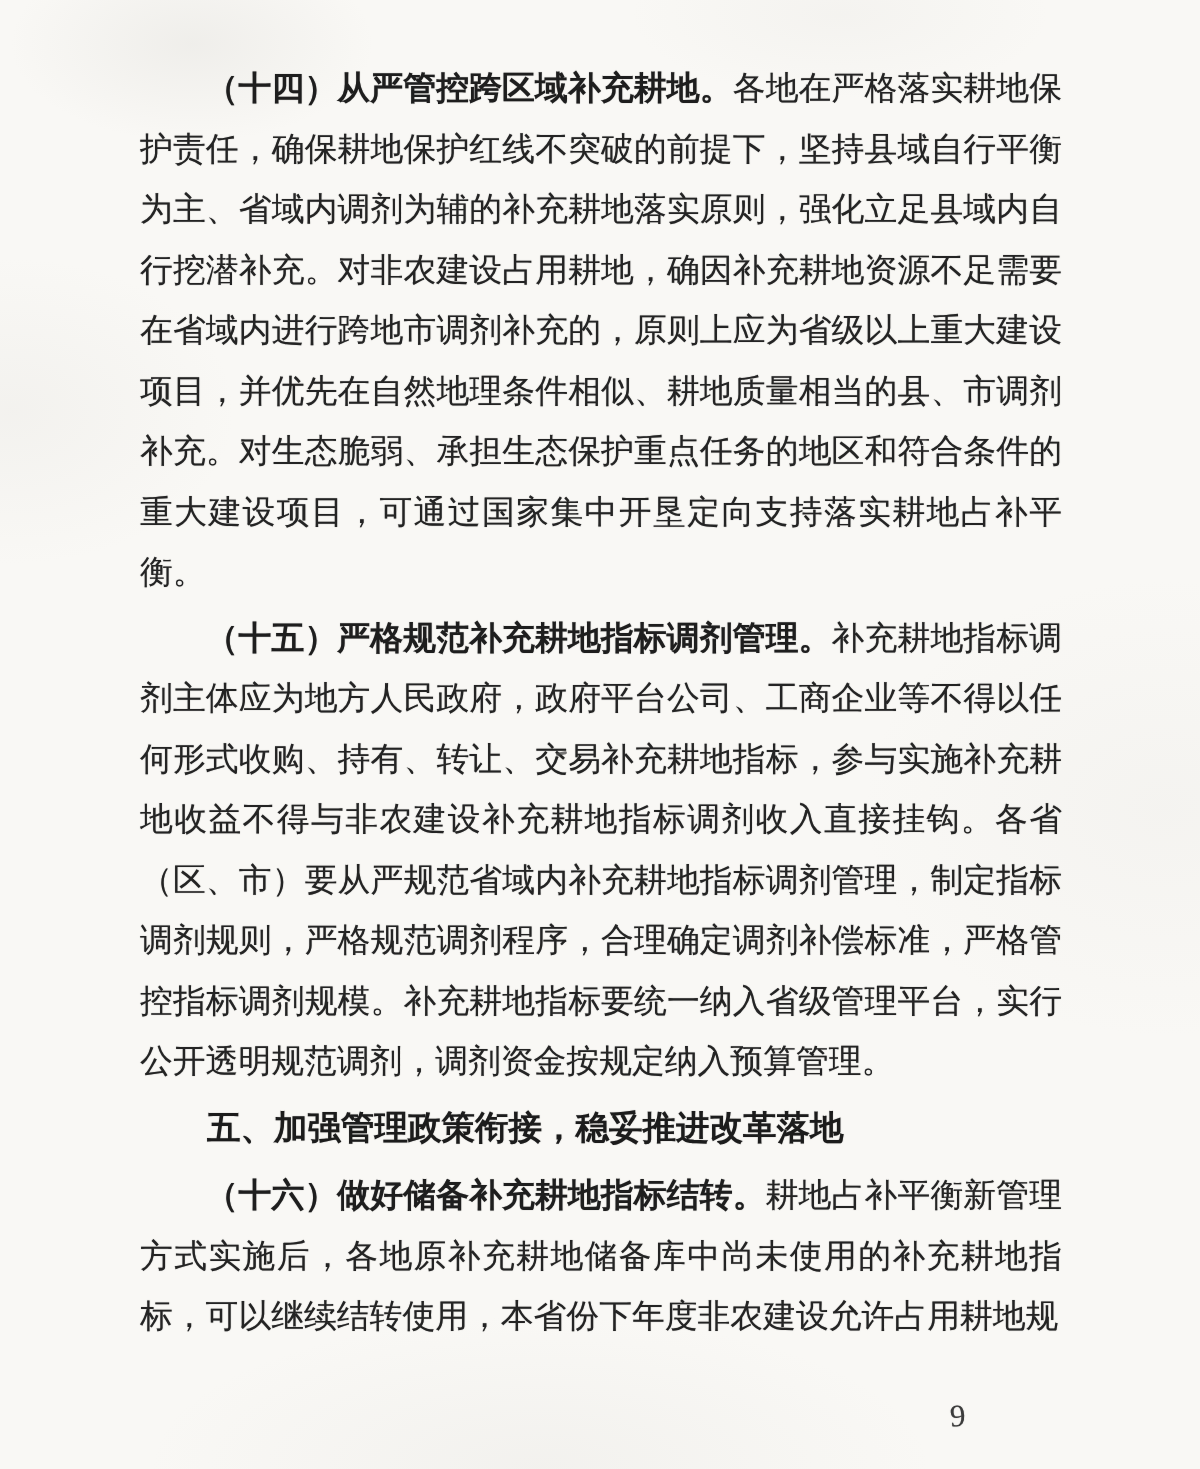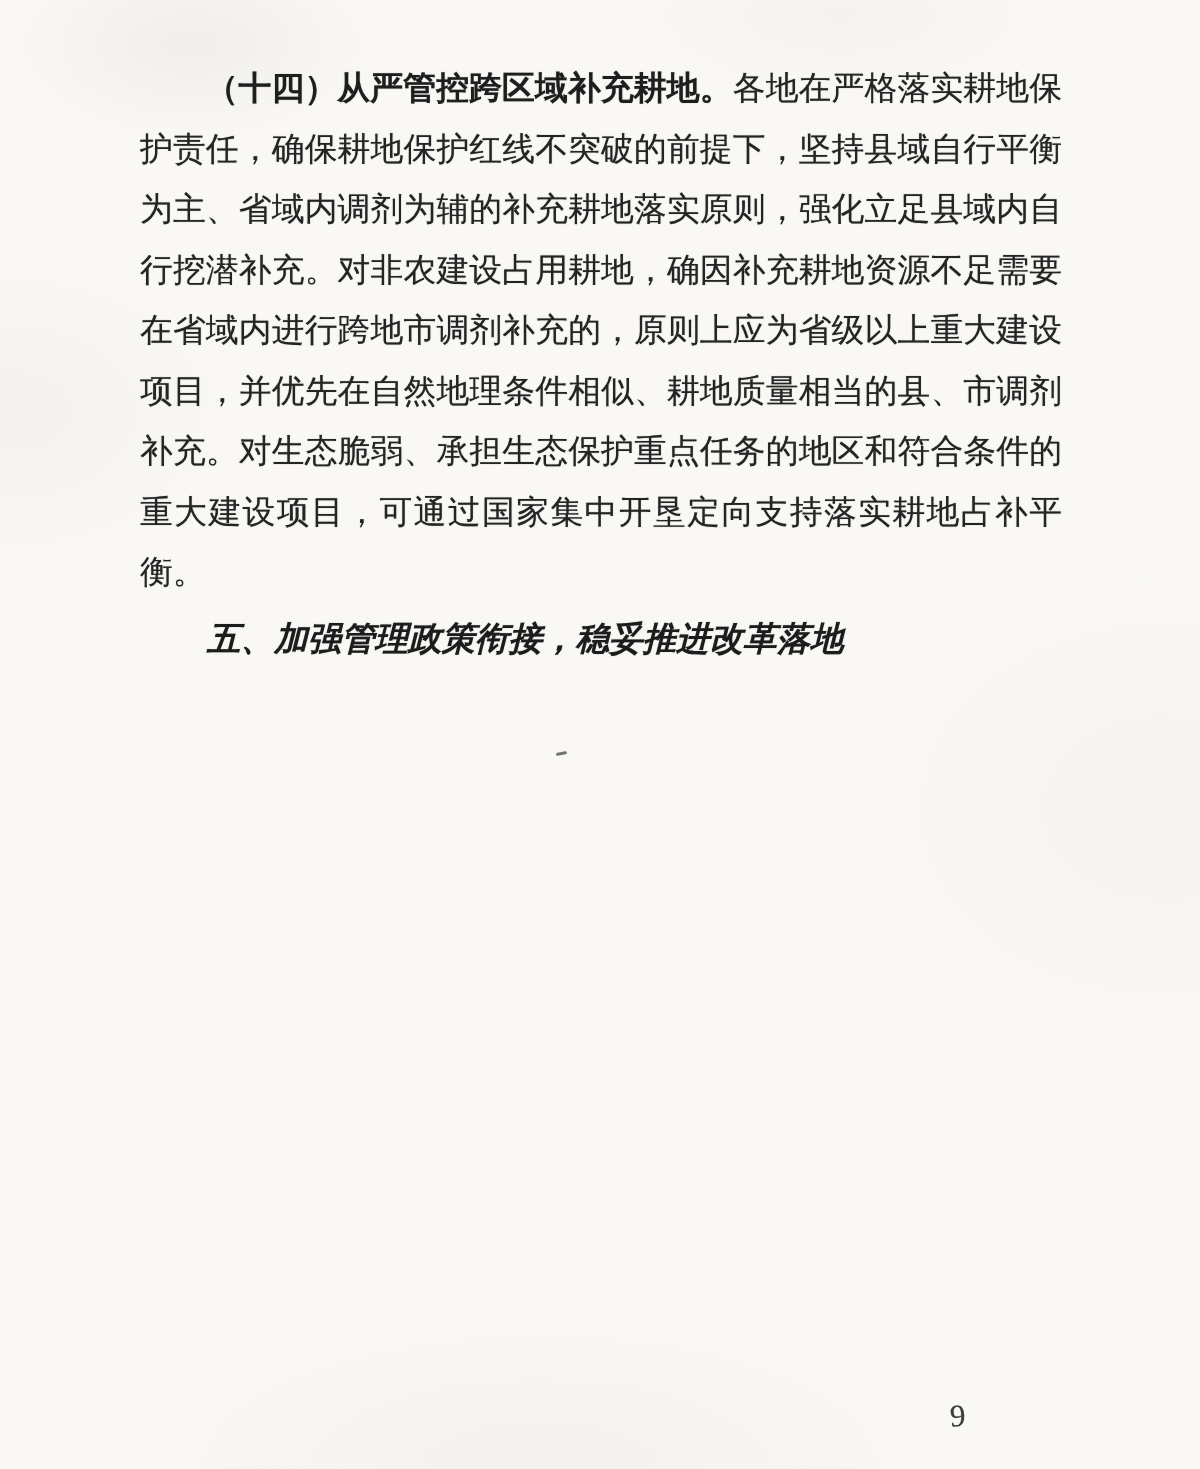--- a/index.html
+++ b/index.html
@@ -49,21 +49,21 @@
     line-height: 60.5px;
     color: #1c1c1c;
     text-align: left;
   }
   .doc-para {
     margin: 0;
     text-indent: 2em;
   }
   .para-14 { margin-top: 6px; }
   .para-15 { margin-top: 5px; }
-  .heading-5 { margin-top: 6px; font-style: italic; }
+  .heading-5 { margin-top: 6px; }
   .para-16 { margin-top: 7px; }
   .para-lead {
     font-weight: 700;
     color: #1e1e1e;
   }
   .page-number {
     position: absolute;
     left: 950px;
     top: 1398px;
     font-size: 31px;
@@ -89,23 +89,25 @@
 </head>
 <body>
 
 <div class="sheet">
 
   <div class="text-block">
 
 
     <p class="doc-para para-14"><span class="para-lead">（十四）从严管控跨区域补充耕地。</span><span>各地在严格落实耕地保护责任，确保耕地保护红线不突破的前提下，坚持县域自行平衡为主、省域内调剂为辅的补充耕地落实原则，强化立足县域内自行挖潜补充。对非农建设占用耕地，确因补充耕地资源不足需要在省域内进行跨地市调剂补充的，原则上应为省级以上重大建设项目，并优先在自然地理条件相似、耕地质量相当的县、市调剂补充。对生态脆弱、承担生态保护重点任务的地区和符合条件的重大建设项目，可通过国家集中开垦定向支持落实耕地占补平衡。</span></p>
 
+    <p class="doc-para para-15"><span class="para-lead">（十五）严格规范补充耕地指标调剂管理。</span><span>补充耕地指标调剂主体应为地方人民政府，政府平台公司、工商企业等不得以任何形式收购、持有、转让、交易补充耕地指标，参与实施补充耕地收益不得与非农建设补充耕地指标调剂收入直接挂钩。各省（区、市）要从严规范省域内补充耕地指标调剂管理，制定指标调剂规则，严格规范调剂程序，合理确定调剂补偿标准，严格管控指标调剂规模。补充耕地指标要统一纳入省级管理平台，实行公开透明规范调剂，调剂资金按规定纳入预算管理。</span></p>
 
     <h2 class="doc-heading heading-5">五、加强管理政策衔接，稳妥推进改革落地</h2>
 
+    <p class="doc-para para-16"><span class="para-lead">（十六）做好储备补充耕地指标结转。</span><span>耕地占补平衡新管理方式实施后，各地原补充耕地储备库中尚未使用的补充耕地指标，可以继续结转使用，本省份下年度非农建设允许占用耕地规</span></p>
 
   </div>
 
   <span class="ink-speck"></span>
 
   <div class="page-number">9</div>
 
 </div>
 
 </body></html>

